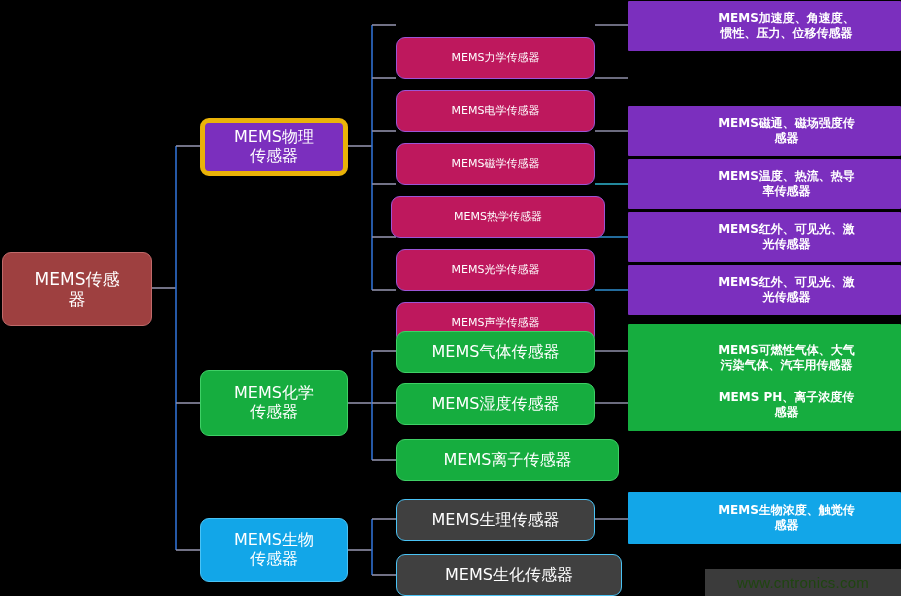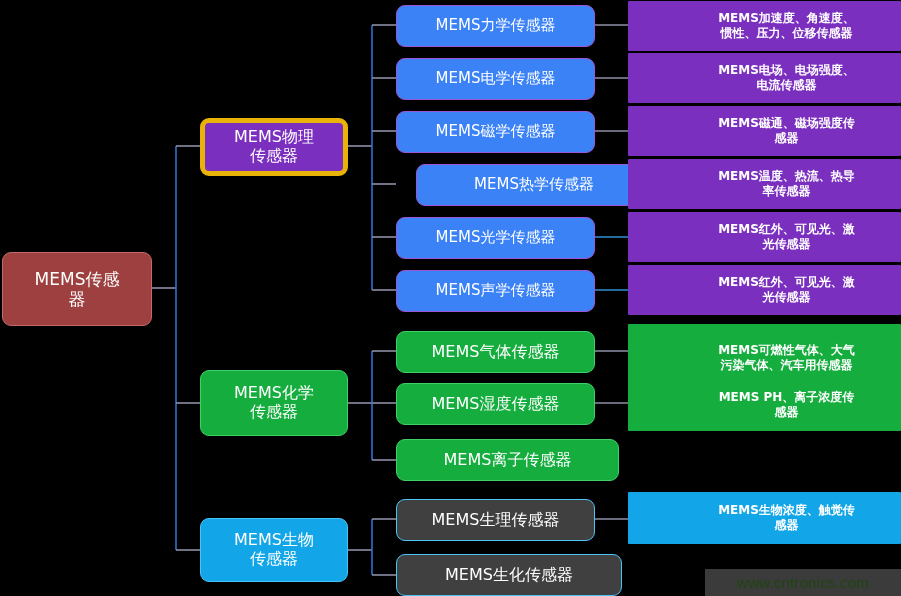--- a/index.html
+++ b/index.html
@@ -63,23 +63,24 @@
     border: 1px solid #3fd066;
     font-size: 16px;
   }
   .n-bio {
     background: #12a6e8;
     border: 1px solid #4ac3f5;
     font-size: 16px;
   }
   
   .n-m-purple {
-    background: #3b82f6;
+    background: #be185d;
     border: 1px solid #9b55d6;
-    font-size: 15px;
+    font-size: 11px;
+    margin-top: 32px;
   }
   .n-m-green {
     background: #16ad3f;
     border: 1px solid #3fd066;
     font-size: 16px;
   }
   .n-m-blue {
     background: #404040;
     border: 1px solid #4ac3f5;
     font-size: 16px;
@@ -190,21 +191,21 @@
 
   <div class="node n-m-purple" style="left:396px; top:5px; width:199px; height:42px;">
     <span class="label">MEMS力学传感器</span>
   </div>
   <div class="node n-m-purple" style="left:396px; top:58px; width:199px; height:42px;">
     <span class="label">MEMS电学传感器</span>
   </div>
   <div class="node n-m-purple" style="left:396px; top:111px; width:199px; height:42px;">
     <span class="label">MEMS磁学传感器</span>
   </div>
-  <div class="node n-m-purple" style="left:416px; top:164px; width:236px; height:42px;">
+  <div class="node n-m-purple" style="left:391px; top:164px; width:214px; height:42px;">
     <span class="label">MEMS热学传感器</span>
   </div>
   <div class="node n-m-purple" style="left:396px; top:217px; width:199px; height:42px;">
     <span class="label">MEMS光学传感器</span>
   </div>
   <div class="node n-m-purple" style="left:396px; top:270px; width:199px; height:42px;">
     <span class="label">MEMS声学传感器</span>
   </div>
 
   <div class="node n-m-green" style="left:396px; top:331px; width:199px; height:42px;">
@@ -221,24 +222,20 @@
     <span class="label">MEMS生理传感器</span>
   </div>
   <div class="node n-m-blue" style="left:396px; top:554px; width:226px; height:42px;">
     <span class="label">MEMS生化传感器</span>
   </div>
 
   <div class="node n-r n-r-purple" style="left:628px; top:1px; width:273px; height:50px;">
     <span class="label">MEMS加速度、角速度、
 惯性、压力、位移传感器</span>
   </div>
-  <div class="node n-r n-r-purple" style="left:628px; top:53px; width:273px; height:50px;">
-    <span class="label">MEMS电场、电场强度、
-电流传感器</span>
-  </div>
   <div class="node n-r n-r-purple" style="left:628px; top:106px; width:273px; height:50px;">
     <span class="label">MEMS磁通、磁场强度传
 感器</span>
   </div>
   <div class="node n-r n-r-purple" style="left:628px; top:159px; width:273px; height:50px;">
     <span class="label">MEMS温度、热流、热导
 率传感器</span>
   </div>
   <div class="node n-r n-r-purple" style="left:628px; top:212px; width:273px; height:50px;">
     <span class="label">MEMS红外、可见光、激

